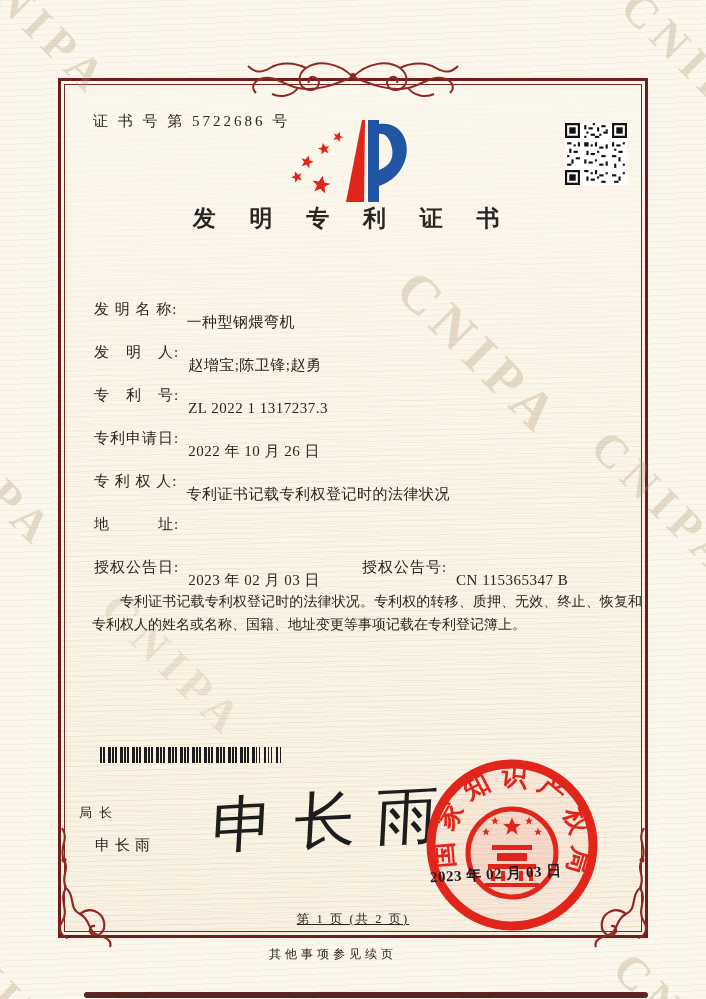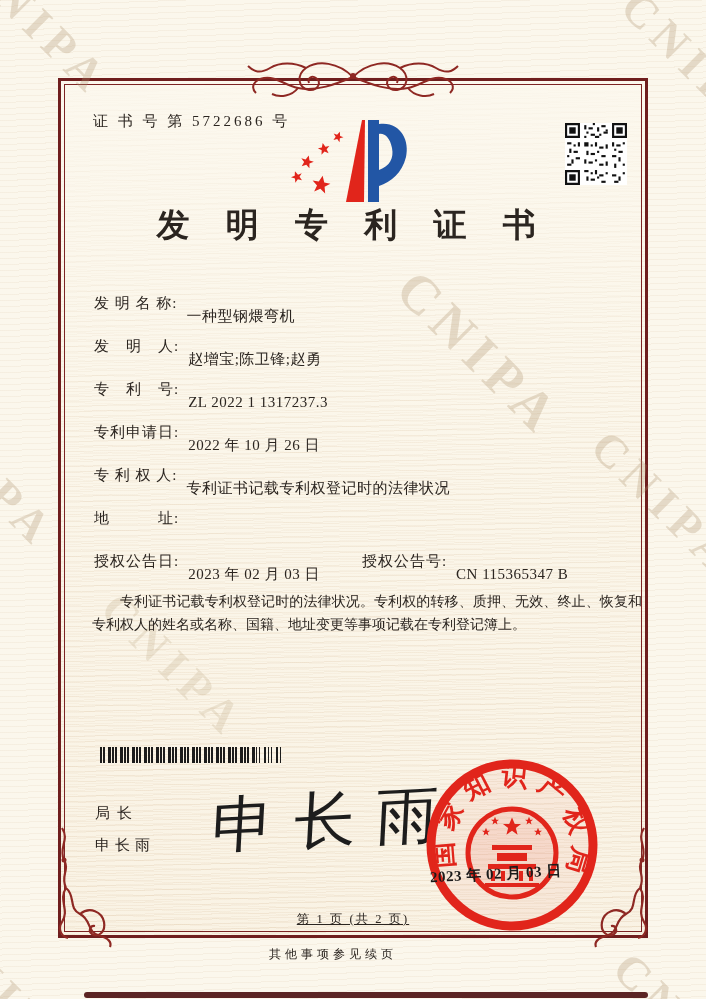--- a/index.html
+++ b/index.html
@@ -16,34 +16,34 @@
         border:3px solid #6f1e1e;}
   .frame::after{content:"";position:absolute;inset:3px;border:1.5px solid #7d2424;}
   .wm{position:absolute;font:bold 46px "Liberation Serif",serif;color:rgba(176,148,112,.30);
         letter-spacing:8px;transform:rotate(45deg);transform-origin:left top;white-space:nowrap;
         pointer-events:none;z-index:1;}
   .wm.big{font-size:54px;}
   .wm.faint{color:rgba(176,148,112,.20);}
   .cert-no{position:absolute;left:93px;top:112px;font-size:15px;letter-spacing:3px;z-index:3;}
   .logo{position:absolute;left:288px;top:114px;width:124px;height:95px;z-index:3;}
   .qr{position:absolute;left:565px;top:123px;width:62px;height:62px;background:#fff;z-index:3;}
-  .title{position:absolute;left:0;right:0;top:203px;text-align:center;font-size:33px;font-weight:bold;
+  .title{position:absolute;left:0;right:0;top:203px;text-align:center;font-size:23px;font-weight:bold;
         letter-spacing:14px;z-index:3;}
-  .fields{position:absolute;left:94px;top:282px;width:548px;z-index:3;font-size:15px;}
+  .fields{position:absolute;left:94px;top:288px;width:548px;z-index:3;font-size:15px;}
   .row{height:43px;display:flex;align-items:center;}
   .row .lbl{letter-spacing:1px;white-space:pre;}
   .row .val{margin-left:9px;letter-spacing:.5px;margin-top:25px;}
   .row.grant .pair2{margin-left:42px;}
   .paras{position:absolute;left:92px;top:590px;width:550px;z-index:3;font-size:14px;line-height:23px;
         text-align:justify;}
   .paras p{margin:0;text-indent:2em;}
   .barcode{position:absolute;left:100px;top:747px;width:182px;height:16px;z-index:3;
         background:repeating-linear-gradient(90deg,#1c1c1c 0 1.5px,transparent 1.5px 3px,
         #1c1c1c 3px 4.5px,transparent 4.5px 8px,#1c1c1c 8px 10.5px,transparent 10.5px 12px);}
-  .director-title{position:absolute;left:95px;top:804px;font-size:15px;letter-spacing:7px;z-index:3;font-family:Liberation Mono, monospace;}
+  .director-title{position:absolute;left:79px;top:804px;font-size:13px;letter-spacing:7px;z-index:3;font-family:Liberation Mono, monospace;}
   .director-name{position:absolute;left:95px;top:836px;font-size:15px;letter-spacing:5px;z-index:3;}
   .signature{position:absolute;left:212px;top:778px;font-size:62px;color:#1d1d1d;z-index:3;
         letter-spacing:20px;transform:rotate(-3deg) skewX(-6deg);white-space:nowrap;}
   .seal{position:absolute;left:424px;top:757px;width:176px;height:176px;z-index:4;}
   .seal-date{position:absolute;left:430px;top:864px;width:160px;font-size:15px;font-weight:bold;
         color:#1b1b1b;letter-spacing:.5px;transform:rotate(-3deg);z-index:5;white-space:nowrap;}
   .page-info{position:absolute;left:58px;width:590px;top:911px;text-align:center;font-size:12.5px;
         letter-spacing:2px;z-index:3;text-decoration:underline;}
   .footer-note{position:absolute;left:0;right:40px;top:946px;text-align:center;font-size:12px;
         letter-spacing:4px;z-index:3;}

